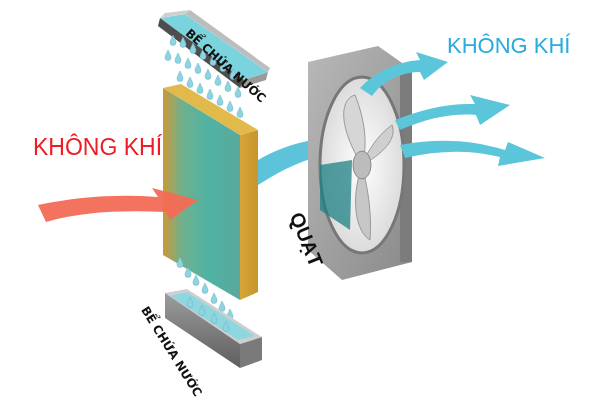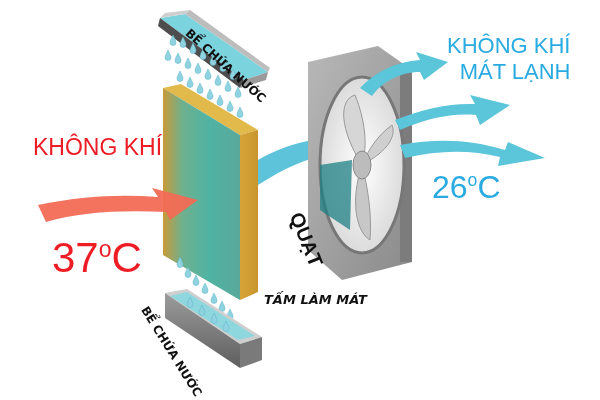--- a/index.html
+++ b/index.html
@@ -131,25 +131,21 @@
     <g>
       <path d="M360,88 C375,72 395,62 420,60 L416,52 L448,62 L424,80 L420,72 C400,72 382,82 372,96 Z" fill="#5bc5d9"></path>
       <path d="M395,120 C425,108 450,103 475,104 L470,95 L510,105 L480,125 L476,115 C452,113 428,118 400,130 Z" fill="#5bc5d9"></path>
       <path d="M400,145 C440,138 470,140 505,150 L508,142 L545,158 L498,166 L500,157 C470,150 440,150 405,158 Z" fill="#5bc5d9"></path>
     </g>
   </svg>
 
   <div class="lbl hot hot-title">
     <div>KHÔNG KHÍ</div>
   </div>
-  <div class="lbl hot hot-temp"><span>37</span><span class="sup">o</span><span>C</span></div>
 
   <div class="lbl cool cool-title">
     <div>KHÔNG KHÍ</div>
-    <div>MÁT LẠNH</div>
   </div>
-  <div class="lbl cool cool-temp"><span>26</span><span class="sup">o</span><span>C</span></div>
 
   <div class="blk tank-top-lbl">BỂ CHỨA NƯỚC</div>
   <div class="blk tank-bot-lbl">BỂ CHỨA NƯỚC</div>
-  <div class="blk pad-lbl">TẤM LÀM MÁT</div>
   <div class="blk fan-lbl">QUẠT</div>
 </div>
 
 </body></html>

